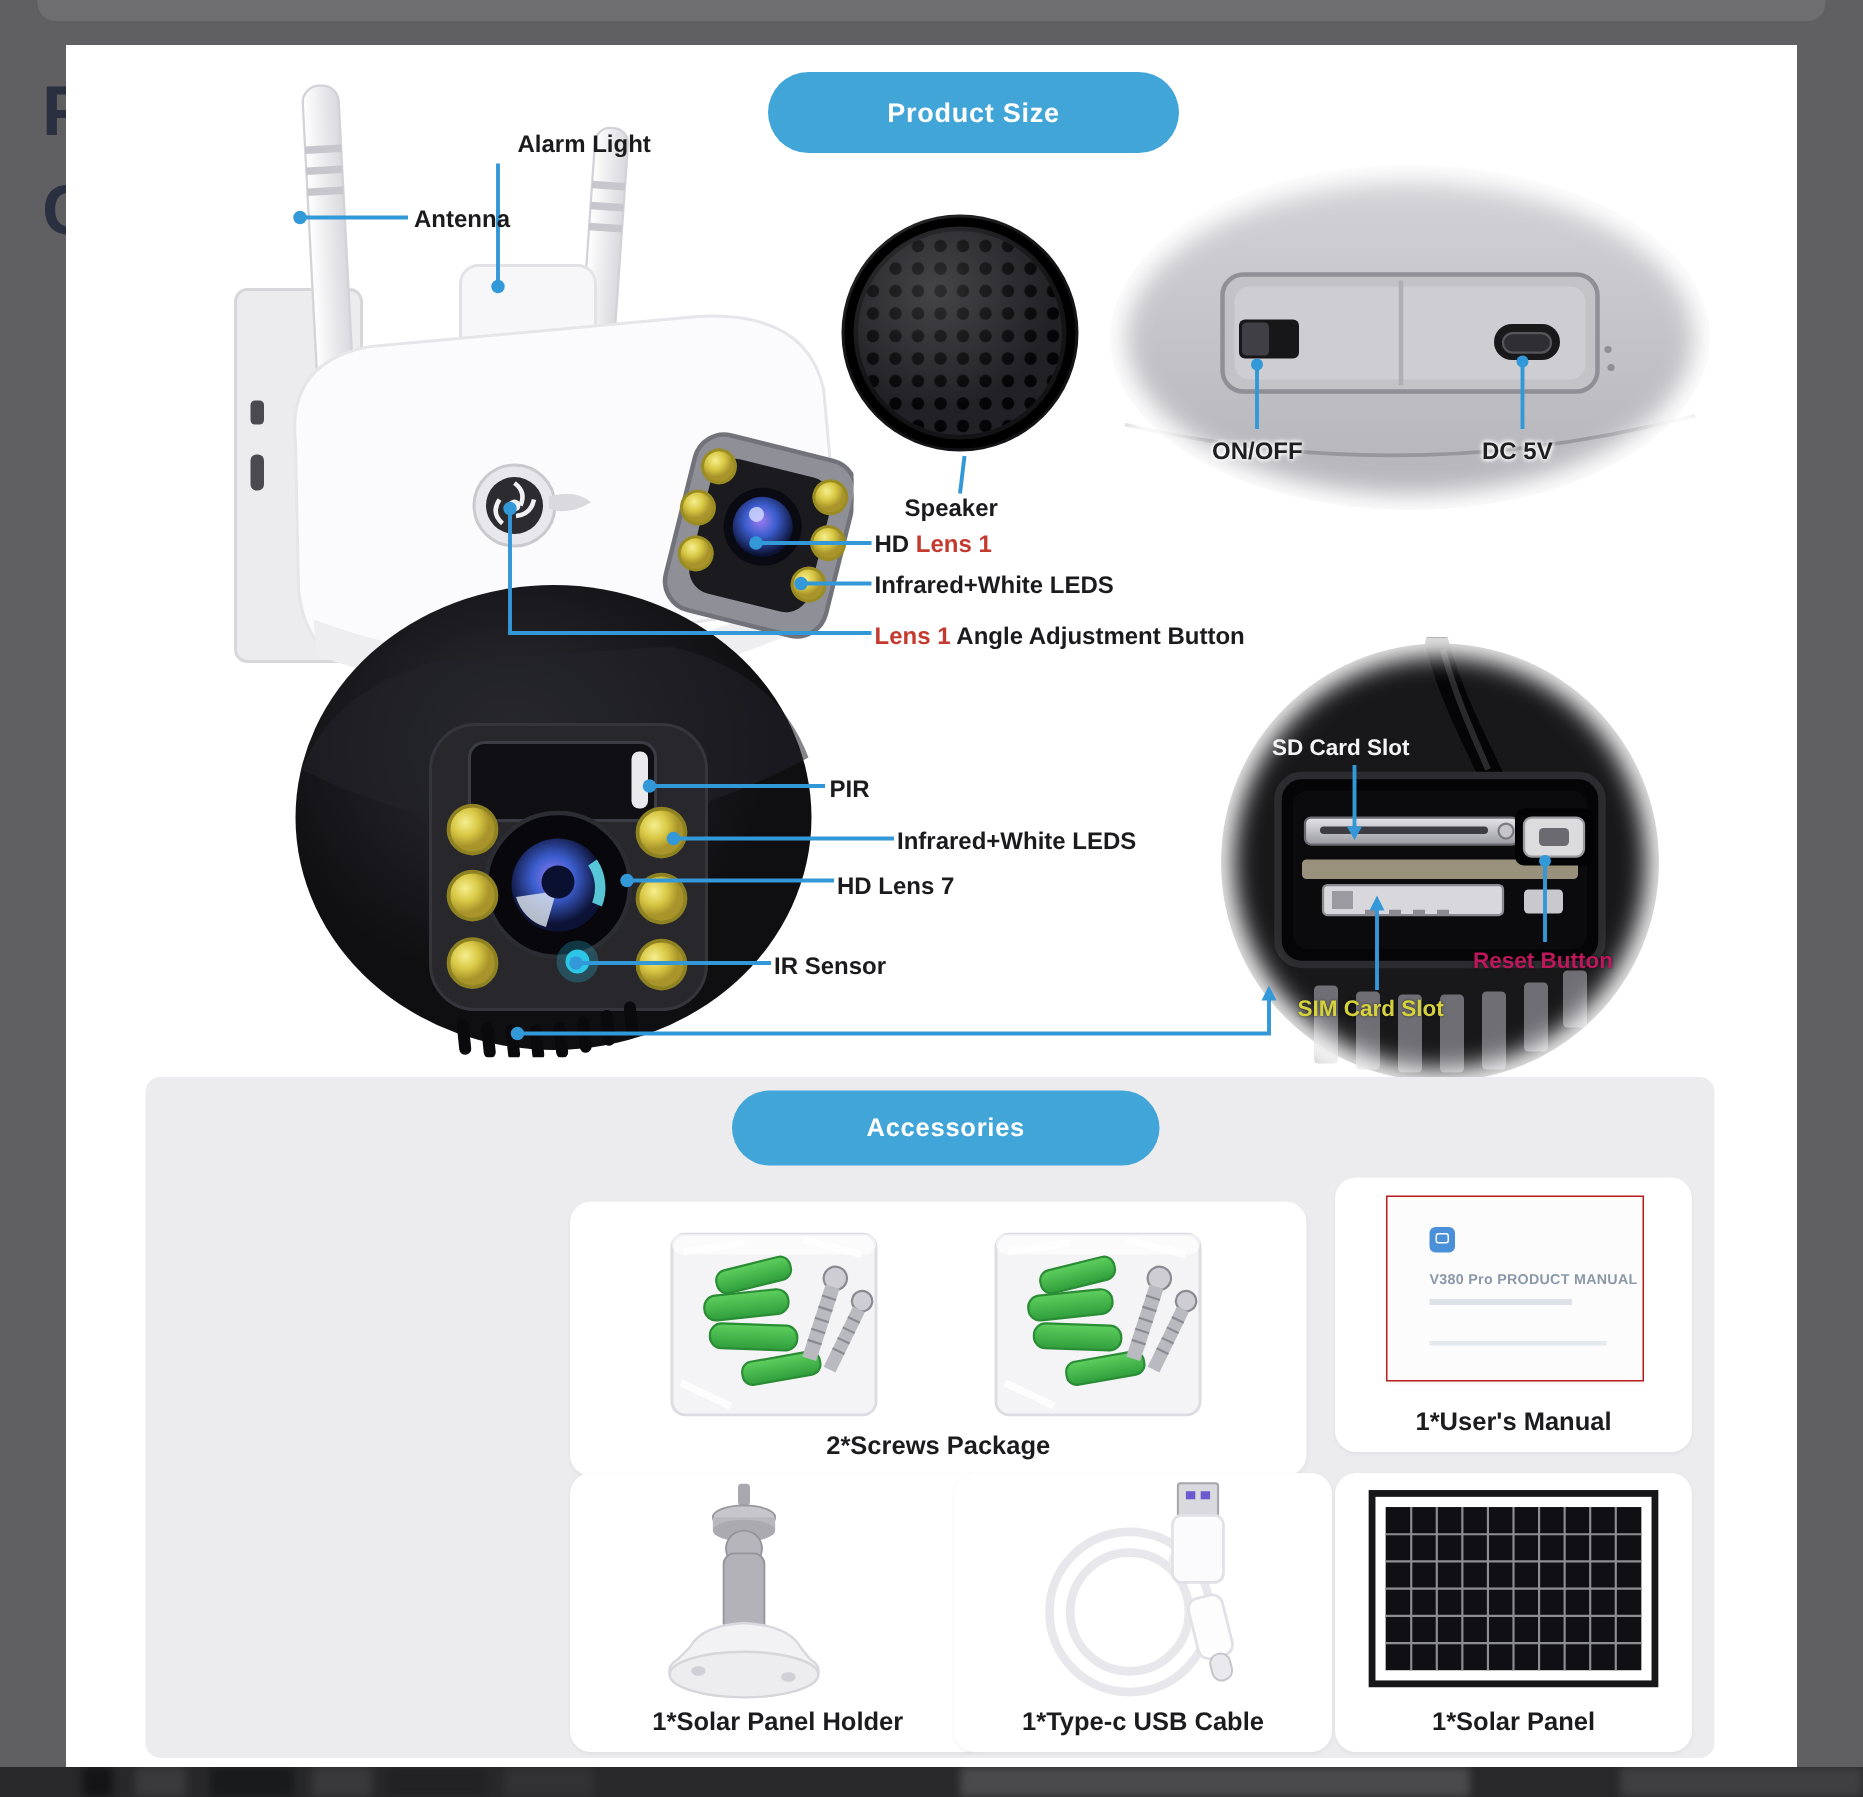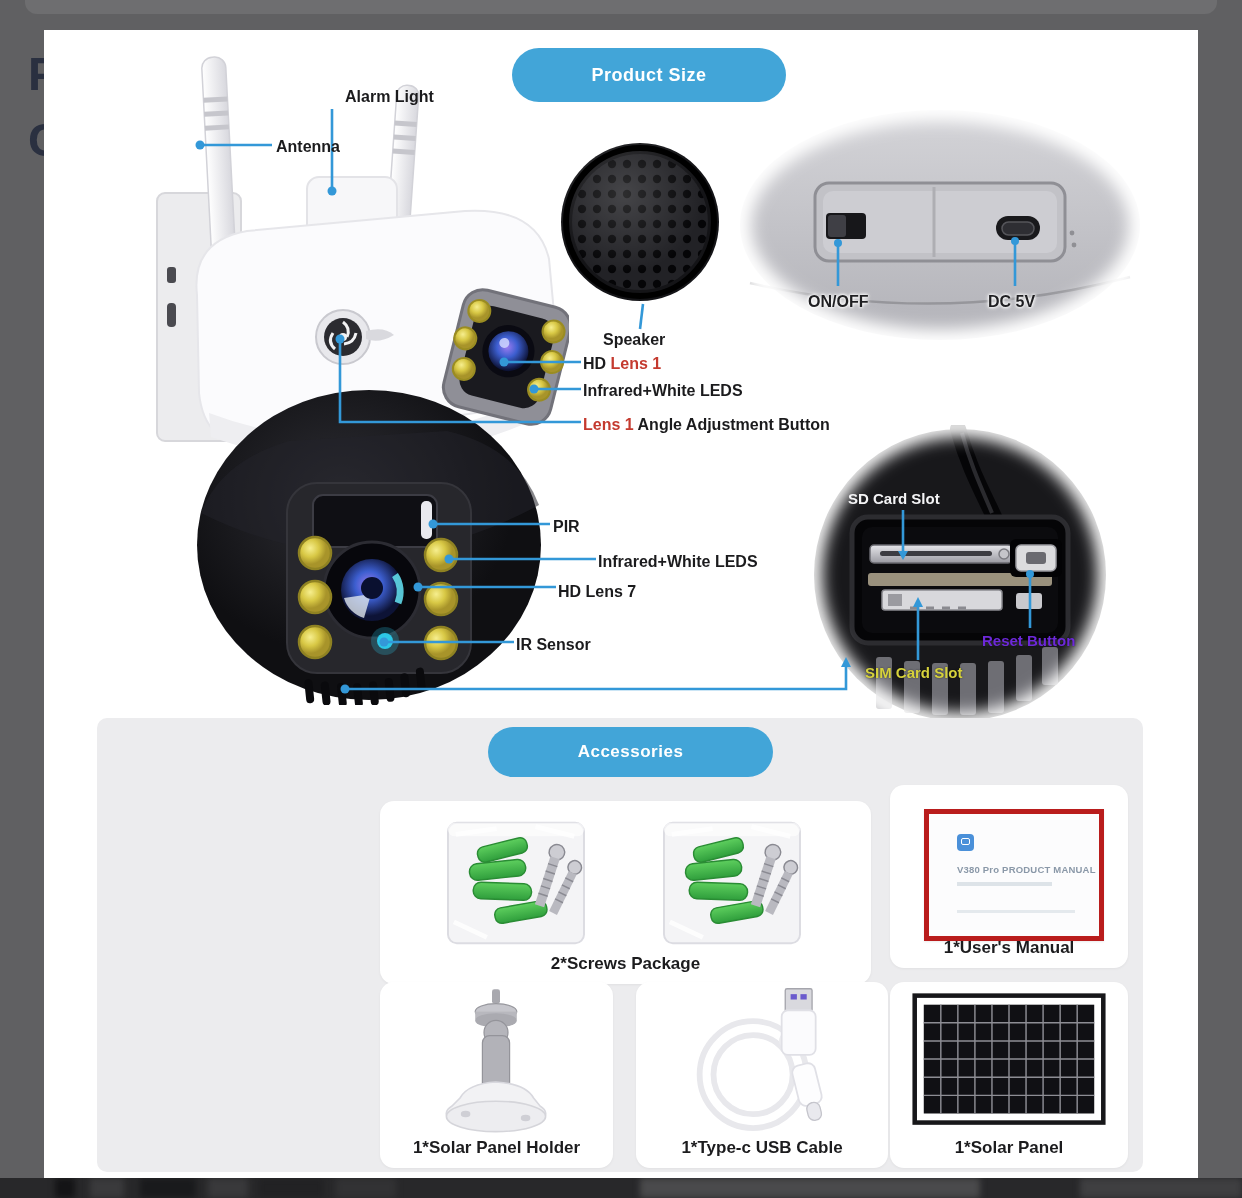--- a/index.html
+++ b/index.html
@@ -16,30 +16,30 @@
   .pill{display:flex;align-items:center;justify-content:center;background:#42a5d8;color:#fff;
         font-weight:700;border-radius:27px;letter-spacing:.5px;}
   .pill-product{left:468px;top:18px;width:274px;height:54px;font-size:18px;}
   .pill-acc{left:444px;top:697px;width:285px;height:50px;font-size:17px;z-index:3;}
   
   .callout{position:absolute;font:600 16px/1.25 "Liberation Sans",sans-serif;color:#1b1b1d;white-space:nowrap;}
   .red{color:#c43a2f;}
   .halo{color:#1f1f22;text-shadow:0 0 3px #fff,0 0 3px #fff,0 0 5px #fff;font-weight:700;}
   .photo-label{position:absolute;font:700 15px/1.2 "Liberation Sans",sans-serif;white-space:nowrap;}
   .lbl-white{color:#f4f4f6;}
-  .lbl-orange{color:#6d28d9;text-shadow:0 0 2px rgba(0,0,0,.6);}
+  .lbl-orange{color:#be185d;text-shadow:0 0 2px rgba(0,0,0,.6);}
   .lbl-yellow{color:#d6d23c;text-shadow:0 0 2px rgba(0,0,0,.6);}
   
   .acc-panel{left:53px;top:688px;width:1046px;height:454px;background:#ececee;border-radius:10px;}
   .card{position:absolute;background:#fff;border-radius:14px;box-shadow:0 1px 3px rgba(0,0,0,.05);}
   .card-label{position:absolute;left:0;right:0;bottom:10px;text-align:center;
               font:600 17px/1.2 "Liberation Sans",sans-serif;color:#1c1c1e;}
   
-  .sheet{position:absolute;left:34px;top:24px;width:170px;height:122px;background:#fcfcfd;
-         border:5px solid #b91c1c;box-shadow:0 1px 2px rgba(0,0,0,.08);}
+  .sheet{position:absolute;left:34px;top:12px;width:170px;height:122px;background:#fcfcfd;
+         border:1px solid #b91c1c;box-shadow:0 1px 2px rgba(0,0,0,.08);}
   .sheet-icon{position:absolute;left:28px;top:20px;width:17px;height:17px;background:#4a90d9;border-radius:4px;}
   .sheet-icon:after{content:"";position:absolute;left:4px;top:4px;right:4px;bottom:6px;border:1.5px solid #fff;border-radius:2px;}
   .sheet-title{position:absolute;left:28px;top:50px;font:700 9.5px/1.2 "Liberation Sans",sans-serif;
                color:#8a98a8;letter-spacing:.2px;white-space:nowrap;}
   .sheet-bar1{position:absolute;left:28px;top:68px;width:95px;height:4px;background:#dde3e8;}
   .sheet-bar2{position:absolute;left:28px;top:96px;width:118px;height:3px;background:#e4e9ed;}
   
   .thumbs{left:0;top:1178px;width:1242px;height:20px;background:#28282a;overflow:hidden;}
   .thumbs div{position:absolute;top:0;height:20px;filter:blur(3px);}
   svg{display:block;}
@@ -371,21 +371,21 @@
     <div class="card" style="left:846px;top:755px;width:238px;height:183px;">
       <div class="sheet">
         <div class="sheet-icon"></div>
         <div class="sheet-title">V380 Pro PRODUCT MANUAL</div>
         <div class="sheet-bar1"></div>
         <div class="sheet-bar2"></div>
       </div>
       <div class="card-label">1*User's Manual</div>
     </div>
 
-    <div class="card" style="left:336px;top:952px;width:233px;height:186px;">
+    <div class="card" style="left:336px;top:952px;width:233px;height:186px;padding-left:44px;">
       <svg class="abs" style="left:46px;top:4px;" width="140" height="152" viewBox="0 0 170 190">
           <use href="#holder"></use>
         </svg>
       <div class="card-label">1*Solar Panel Holder</div>
     </div>
 
     <div class="card" style="left:592px;top:952px;width:252px;height:186px;">
       <svg class="abs" style="left:40px;top:5px;" width="172" height="152" viewBox="0 0 180 170">
           <use href="#cable"></use>
         </svg>

